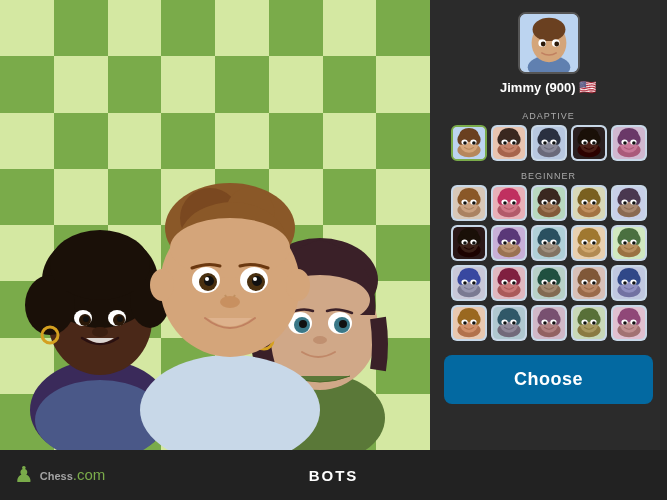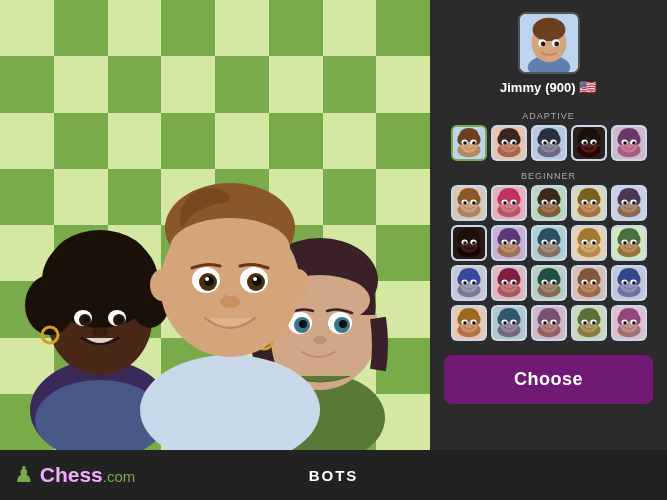--- a/index.html
+++ b/index.html
@@ -154,21 +154,21 @@
       justify-content: center;
       flex-shrink: 0;
     }
 
     .avatar-thumb.selected {
       border-color: #7aab4a;
     }
 
     .choose-btn {
       margin-top: 10px;
-      background: #701a75;
+      background: #0369a1;
       color: white;
       border: none;
       border-radius: 8px;
       padding: 14px 0;
       font-size: 18px;
       font-weight: bold;
       cursor: pointer;
       width: 100%;
       letter-spacing: 0.5px;
     }
@@ -849,17 +849,17 @@
       </div>
 
     <button class="choose-btn">Choose</button>
   </div>
 </div>
 
 <div class="bottom-bar">
   <div class="logo-area">
     <span class="chess-logo-icon">♟</span>
     <span>
-      <span style="color:#f0abfc;font-size:21px;font-weight:bold">Chess</span><span style="color:#7aab4a;font-size:15px;font-weight:normal">.com</span>
+      <span style="color:#a3a3a3;font-size:11px;font-weight:bold">Chess</span><span style="color:#7aab4a;font-size:15px;font-weight:normal">.com</span>
     </span>
   </div>
   <div class="bots-title">BOTS</div>
 </div>
 
 </body></html>

